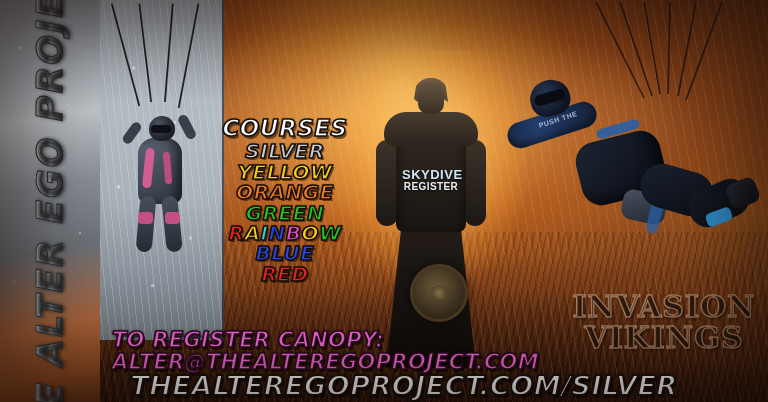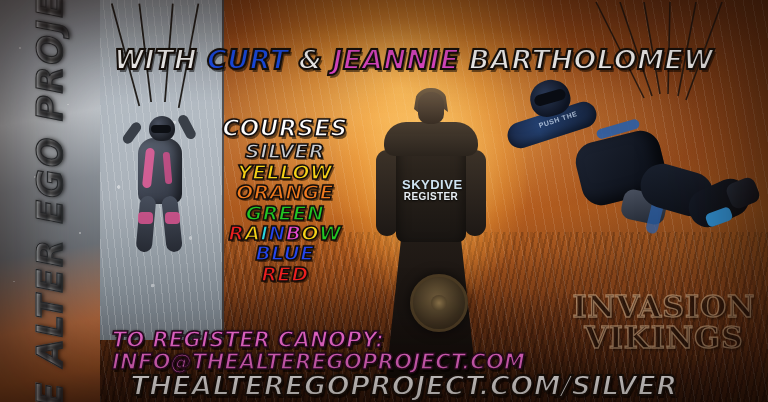--- a/index.html
+++ b/index.html
@@ -119,21 +119,21 @@
   }
   .jl-visor{ position:absolute; left:37px; top:33px; width:20px; height:8px; background:#0c0e12; border-radius:6px; opacity:.95; }
   .jl-arm-l{ position:absolute; left:6px; top:36px; width:24px; height:10px; background:#3a4049; border-radius:6px; transform:rotate(-54deg); }
   .jl-arm-r{ position:absolute; left:60px; top:30px; width:26px; height:10px; background:#3a4049; border-radius:6px; transform:rotate(-118deg); }
   .jl-leg-l{ position:absolute; left:24px; top:104px; width:16px; height:56px; background:linear-gradient(180deg,#474e5c,#262a33); border-radius:8px; transform:rotate(5deg); }
   .jl-leg-r{ position:absolute; left:50px; top:104px; width:16px; height:56px; background:linear-gradient(180deg,#474e5c,#262a33); border-radius:8px; transform:rotate(-6deg); }
   .jl-pad-l{ position:absolute; left:24px; top:120px; width:15px; height:12px; background:#d9538f; border-radius:4px; opacity:.85; }
   .jl-pad-r{ position:absolute; left:51px; top:120px; width:15px; height:12px; background:#d9538f; border-radius:4px; opacity:.85; }
 
   
-  .viking{ position:absolute; left:372px; top:78px; width:118px; height:300px; }
+  .viking{ position:absolute; left:372px; top:68px; width:118px; height:300px; }
   .vk-glow{
     position:absolute; left:-36px; top:-18px; width:190px; height:240px;
     background:radial-gradient(ellipse at 50% 45%, rgba(255,205,110,.85), rgba(255,170,60,.25) 55%, rgba(255,170,60,0) 75%);
   }
   .vk-body{
     position:absolute; left:24px; top:44px; width:70px; height:120px;
     background:linear-gradient(180deg,#3b3128 0%,#2a231c 40%,#191512 100%);
     border-radius:18px 18px 8px 8px;
     box-shadow:inset 0 6px 14px rgba(0,0,0,.6);
   }
@@ -433,42 +433,39 @@
       <div class="jl-pad-r"></div>
     </div>
   </div>
 
   <div class="logo-strip">
     <div class="sparkle"></div>
     <div class="logo-vertical">THE ALTER EGO PROJECT</div>
   </div>
 
 
-  <div class="tx subtitle">
-    <span class="s-white">WITH </span><span class="s-blue">CURT</span><span class="s-amp"> &amp; </span><span class="s-pink">JEANNIE</span><span class="s-white"> BARTHOLOMEW</span>
-  </div>
 
 
   <div class="tx invasion">
     <span class="i1">INVASION</span>
     <span class="i2">VIKINGS</span>
   </div>
 
   <div class="tx courses">
     <span class="hd">COURSES</span>
     <span class="lvl" style="color: rgb(201, 204, 209);">SILVER</span>
     <span class="lvl" style="color: rgb(245, 209, 23);">YELLOW</span>
     <span class="lvl" style="color: rgb(240, 122, 30);">ORANGE</span>
     <span class="lvl" style="color: rgb(34, 199, 35);">GREEN</span>
     <span class="lvl rainbow-word"><span style="color: rgb(239, 32, 32);">R</span><span style="color: rgb(245, 209, 23);">A</span><span style="color: rgb(42, 214, 224);">I</span><span style="color: rgb(37, 70, 240);">N</span><span style="color: rgb(232, 75, 208);">B</span><span style="color: rgb(245, 209, 23);">O</span><span style="color: rgb(34, 199, 35);">W</span></span>
     <span class="lvl" style="color: rgb(37, 70, 240);">BLUE</span>
     <span class="lvl" style="color: rgb(239, 32, 32);">RED</span>
   </div>
 
   <div class="tx register">
     <span class="r1">TO REGISTER CANOPY:</span>
-    <span class="r2">INFO@THEALTEREGOPROJECT.COM</span>
+    <span class="r2">ALTER@THEALTEREGOPROJECT.COM</span>
   </div>
 
   <div class="tx urlbar">THEALTEREGOPROJECT.COM/SILVER</div>
 
   <div class="vignette"></div>
 </div>
 
 </body></html>

